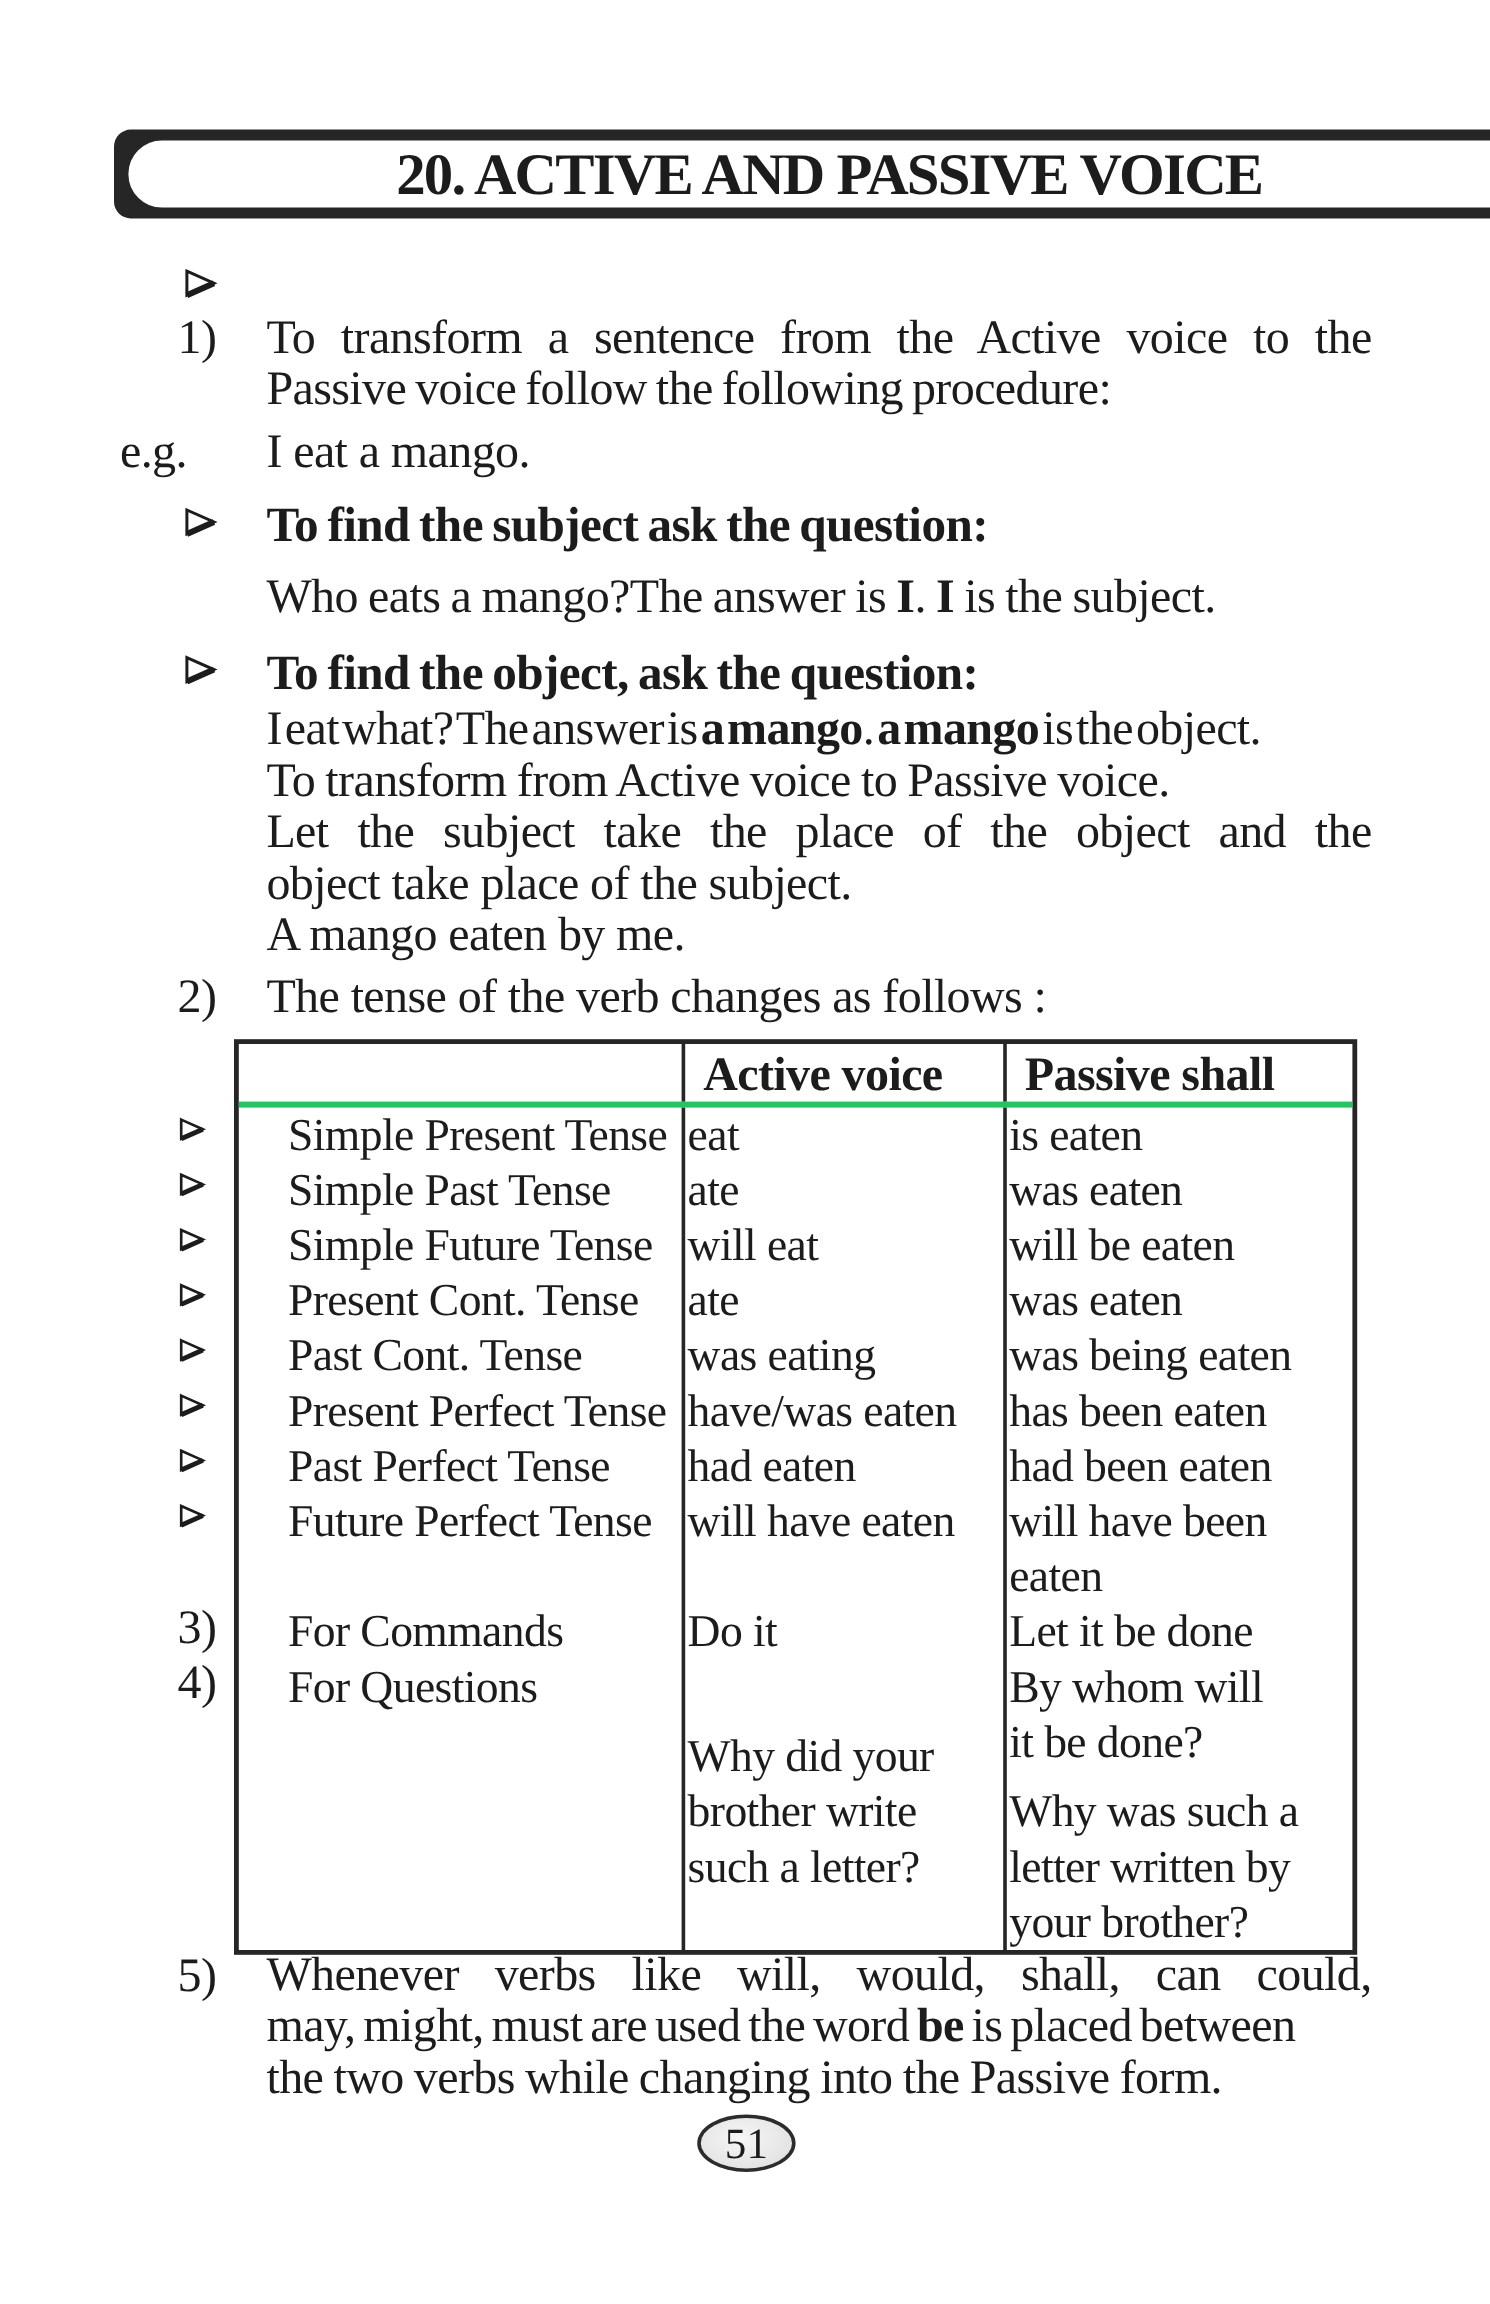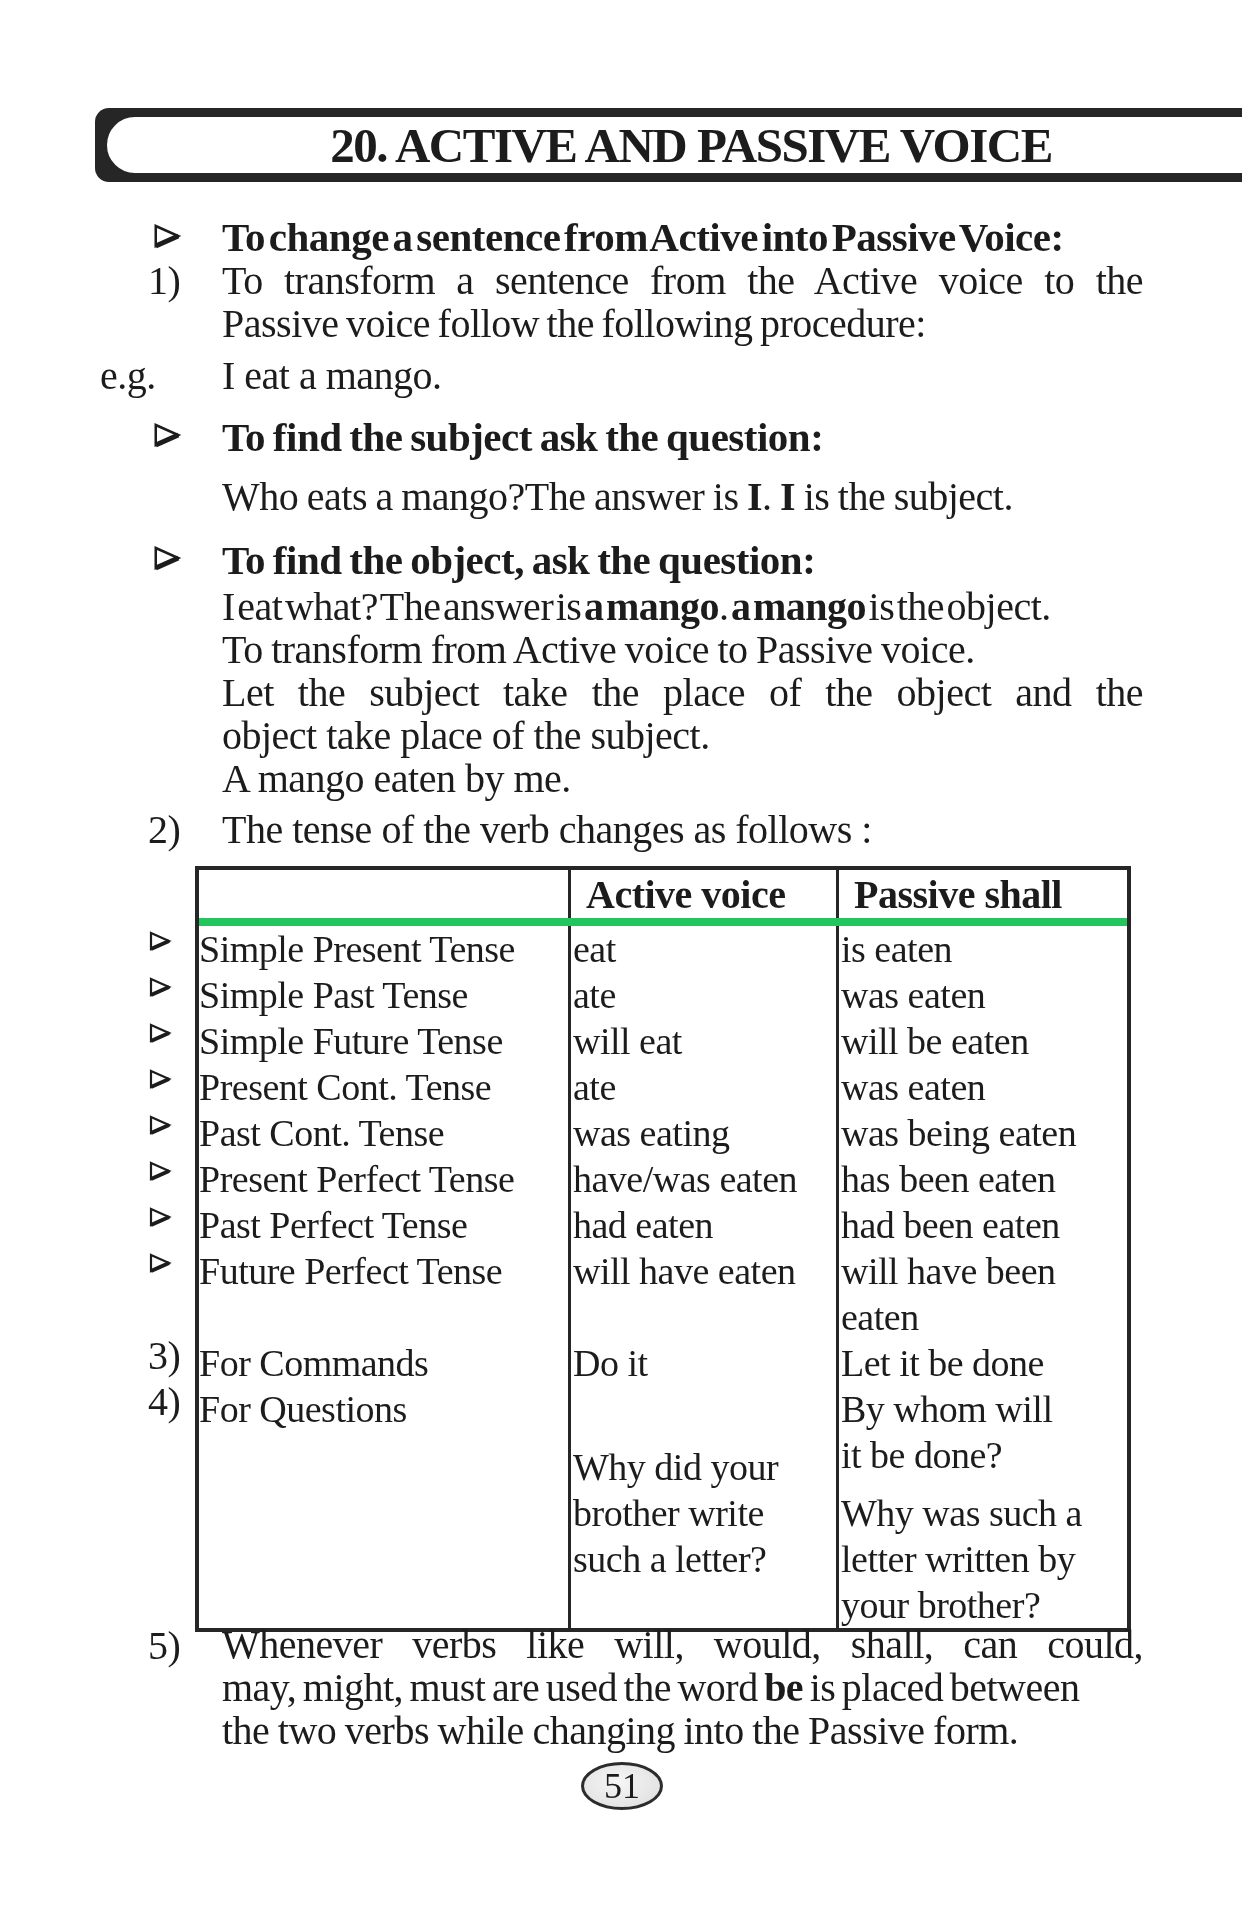--- a/index.html
+++ b/index.html
@@ -21,28 +21,28 @@
   .line{display:block;}
   .jlast{text-align:justify;text-align-last:justify;}
   .ws1{word-spacing:-1px;}
   .ws2{word-spacing:-2px;}
   .ws3{word-spacing:-3px;}
   .ws7{word-spacing:-7px;}
   .bm{position:absolute;left:152px;width:30px;height:30px;}
   .arr{display:block;}
   
   .ttable{position:absolute;left:195px;top:866px;width:936px;border:4px solid #262626;box-sizing:border-box;background:#fff;}
-  .thead{display:flex;height:48px;border-bottom:8px solid #22c55e;align-items:center;}
+  .thead{display:flex;height:48px;border-bottom:5px solid #22c55e;align-items:center;}
   .tbody{display:flex;}
   .tc1{width:369px;}
   .tc2{width:268px;border-left:3px solid #262626;box-sizing:border-box;}
   .tc3{width:291px;border-left:3px solid #262626;box-sizing:border-box;}
   .thc{font-size:40px;font-weight:bold;padding-left:15px;box-sizing:border-box;height:100%;display:flex;align-items:center;}
   .tline{height:46px;line-height:46px;font-size:38px;white-space:nowrap;overflow:visible;}
-  .tc1 .tline{}
+  .tc1 .tline{margin-left:41px;}
   .tc2 .tline,.tc3 .tline{padding-left:2px;}
   .tspacer{height:12px;}
   .tmarks{position:absolute;left:148px;top:918px;width:46px;}
   .mline{height:46px;display:flex;align-items:center;font-size:40px;}
   
   .oval{position:absolute;left:581px;top:1762px;width:82px;height:48px;border:3px solid #2c2c2c;border-radius:50%;
         background:radial-gradient(ellipse at 45% 40%, #f6f6f6 0%, #e4e4e4 70%, #d7d7d7 100%);
         box-sizing:border-box;display:flex;align-items:center;justify-content:center;}
   .oval span{font-size:36px;letter-spacing:0;}
 </style>
@@ -56,21 +56,20 @@
       <div class="banner-title">20. ACTIVE AND PASSIVE VOICE</div>
     </div>
   </div>
 
   <span class="bm" style="top:221px;">
     <svg class="arr" viewBox="0 0 24 24" width="30" height="30">
         <polygon points="3,4 21,12 3,20" fill="#ffffff" stroke="#1c1c1c" stroke-width="2"></polygon>
         <path d="M3,20 L21,12" stroke="#1c1c1c" stroke-width="4" fill="none"></path>
       </svg>
   </span>
-  <div class="abs hline h1line" style="left:222px;top:214px;">To change a sentence from Active into Passive Voice:</div>
 
   <div class="abs mk" style="left:148px;top:259px;">1)</div>
   <div class="abs txt" style="left:222px;top:259px;">
     <span class="line jlast">To transform a sentence from the Active voice to the</span>
     <span class="line ws2">Passive voice follow the following procedure:</span>
   </div>
 
   <div class="abs mk" style="left:100px;top:354px;">e.g.</div>
   <div class="abs txt" style="left:222px;top:354px;">I eat a mango.</div>
 

